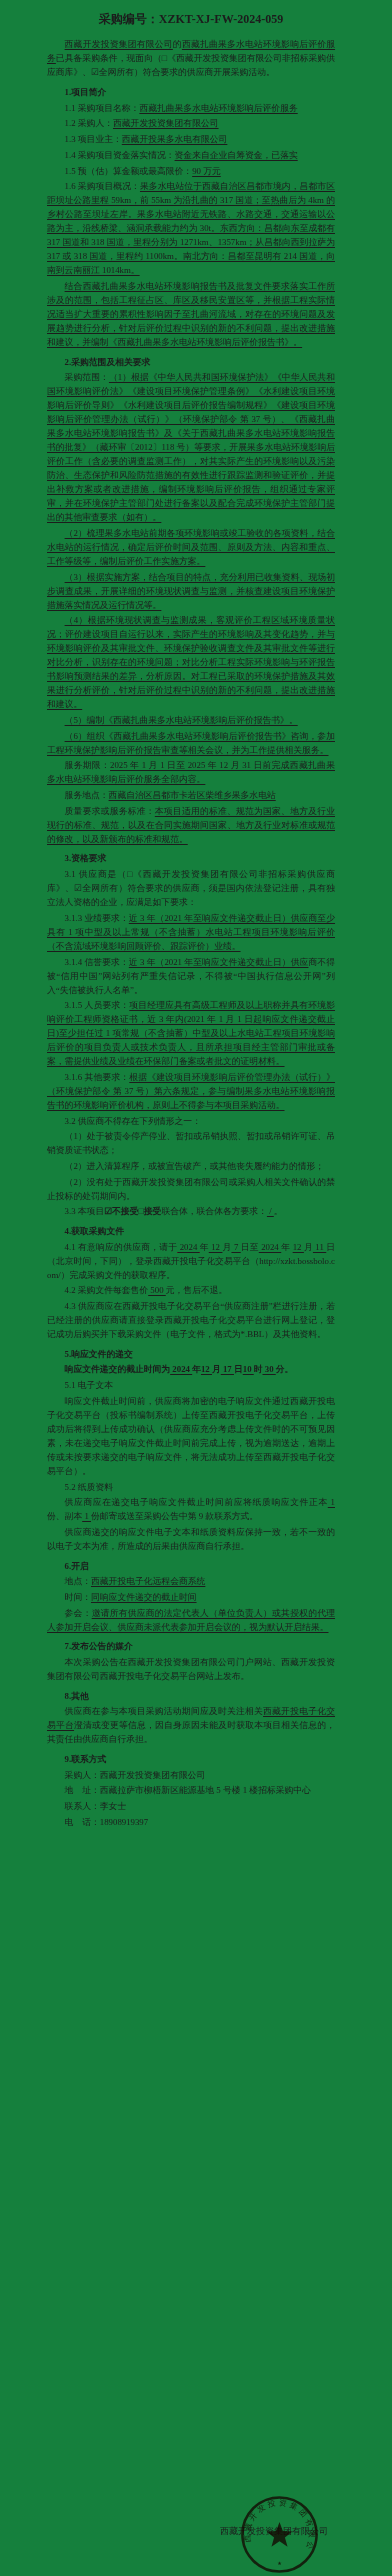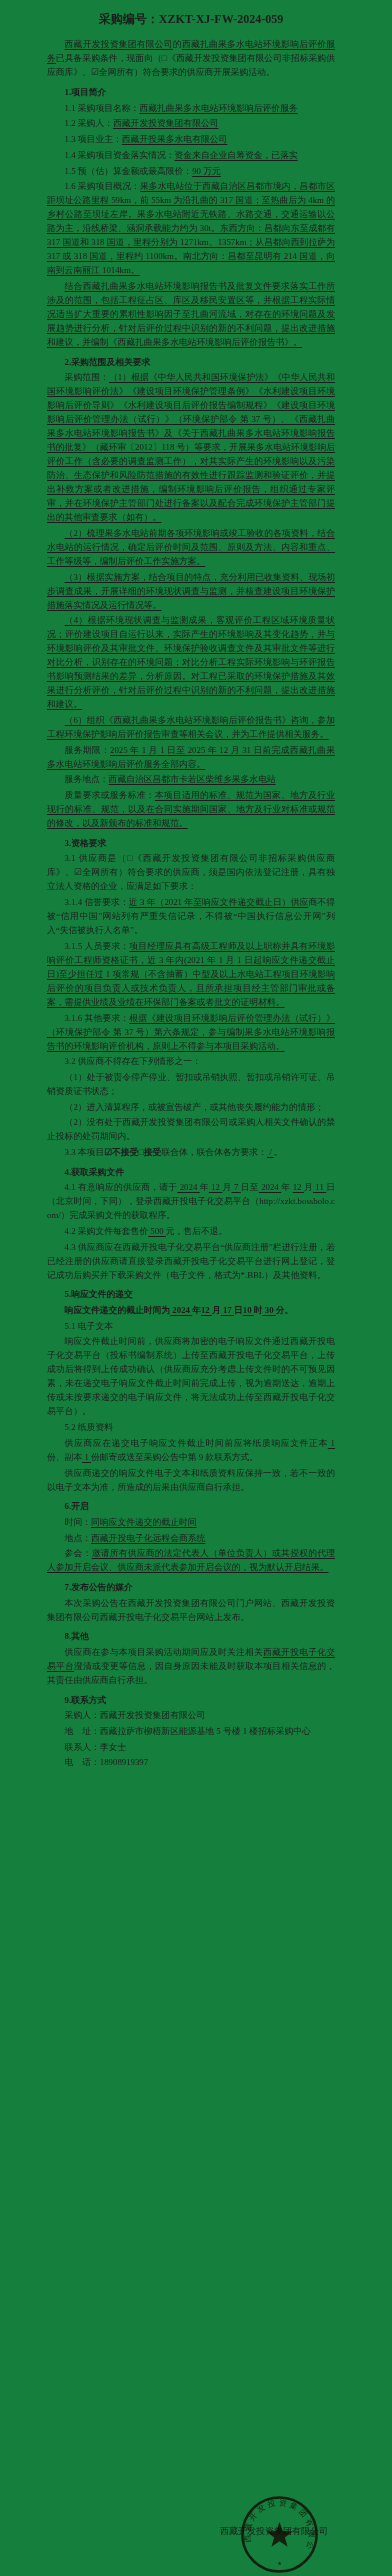--- a/index.html
+++ b/index.html
@@ -70,48 +70,50 @@
         <p class="p"><span>1.3 项目业主：</span><span class="u">西藏开投果多水电有限公司</span></p>
         <p class="p"><span>1.4 采购项目资金落实情况：</span><span class="u">资金来自企业自筹资金，已落实</span></p>
         <p class="p"><span>1.5 预（估）算金额或最高限价：</span><span class="u">90 万元</span></p>
         <p class="p"><span>1.6 采购项目概况：</span><span class="u">果多水电站位于西藏自治区昌都市境内，昌都市区距坝址公路里程 59km，前 55km 为沿扎曲的 317 国道；至热曲后为 4km 的乡村公路至坝址左岸。果多水电站附近无铁路、水路交通，交通运输以公路为主，沿线桥梁、涵洞承载能力约为 30t。东西方向：昌都向东至成都有 317 国道和 318 国道，里程分别为 1271km、1357km；从昌都向西到拉萨为 317 或 318 国道，里程约 1100km。南北方向：昌都至昆明有 214 国道，向南到云南丽江 1014km。</span></p>
         <p class="p"><span class="u">结合西藏扎曲果多水电站环境影响报告书及批复文件要求落实工作所涉及的范围，包括工程征占区、库区及移民安置区等，并根据工程实际情况适当扩大重要的累积性影响因子至扎曲河流域，对存在的环境问题及发展趋势进行分析，针对后评价过程中识别的新的不利问题，提出改进措施和建议，并编制《西藏扎曲果多水电站环境影响后评价报告书》。</span></p>
         <p class="h"><span>2.采购范围及相关要求</span></p>
         <p class="p"><span>采购范围：</span><span class="u">（1）根据《中华人民共和国环境保护法》《中华人民共和国环境影响评价法》《建设项目环境保护管理条例》《水利建设项目环境影响后评价导则》《水利建设项目后评价报告编制规程》《建设项目环境影响后评价管理办法（试行）》（环境保护部令 第 37 号）、《西藏扎曲果多水电站环境影响报告书》及《关于西藏扎曲果多水电站环境影响报告书的批复》（藏环审〔2012〕118 号）等要求，开展果多水电站环境影响后评价工作（含必要的调查监测工作），对其实际产生的环境影响以及污染防治、生态保护和风险防范措施的有效性进行跟踪监测和验证评价，并提出补救方案或者改进措施，编制环境影响后评价报告，组织通过专家评审，并在环境保护主管部门处进行备案以及配合完成环境保护主管部门提出的其他审查要求（如有）。</span></p>
         <p class="p"><span class="u">（2）梳理果多水电站前期各项环境影响或竣工验收的各项资料，结合水电站的运行情况，确定后评价时间及范围、原则及方法、内容和重点、工作等级等，编制后评价工作实施方案。</span></p>
         <p class="p"><span class="u">（3）根据实施方案，结合项目的特点，充分利用已收集资料、现场初步调查成果，开展详细的环境现状调查与监测，并核查建设项目环境保护措施落实情况及运行情况等。</span></p>
         <p class="p"><span class="u">（4）根据环境现状调查与监测成果，客观评价工程区域环境质量状况；评价建设项目自运行以来，实际产生的环境影响及其变化趋势，并与环境影响评价及其审批文件、环境保护验收调查文件及其审批文件等进行对比分析，识别存在的环境问题；对比分析工程实际环境影响与环评报告书影响预测结果的差异，分析原因。对工程已采取的环境保护措施及其效果进行分析评价，针对后评价过程中识别的新的不利问题，提出改进措施和建议。</span></p>
+        <p class="p"><span class="u">（5）编制《西藏扎曲果多水电站环境影响后评价报告书》。</span></p>
         <p class="p"><span class="u">（6）组织《西藏扎曲果多水电站环境影响后评价报告书》咨询，参加工程环境保护影响后评价报告审查等相关会议，并为工作提供相关服务。</span></p>
         <p class="p"><span>服务期限：</span><span class="u">2025 年 1 月 1 日至 2025 年 12 月 31 日前完成西藏扎曲果多水电站环境影响后评价服务全部内容。</span></p>
         <p class="p"><span>服务地点：</span><span class="u">西藏自治区昌都市卡若区柴维乡果多水电站</span></p>
         <p class="p"><span>质量要求或服务标准：</span><span class="u">本项目适用的标准、规范为国家、地方及行业现行的标准、规范，以及在合同实施期间国家、地方及行业对标准或规范的修改，以及新颁布的标准和规范。</span></p>
         <p class="h"><span>3.资格要求</span></p>
         <p class="p"><span>3.1 供应商是（□《西藏开发投资集团有限公司非招标采购供应商库》、☑全网所有）符合要求的供应商，须是国内依法登记注册，具有独立法人资格的企业，应满足如下要求：</span></p>
+        <p class="p"><span>3.1.3 业绩要求：</span><span class="u">近 3 年（2021 年至响应文件递交截止日）供应商至少具有 1 项中型及以上常规（不含抽蓄）水电站工程项目环境影响后评价（不含流域环境影响回顾评价、跟踪评价）业绩。</span></p>
         <p class="p"><span>3.1.4 信誉要求：</span><span class="u">近 3 年（2021 年至响应文件递交截止日）供应</span><span>商不得被“信用中国”网站列有严重失信记录，不得被“中国执行信息公开网”列入“失信被执行人名单”。</span></p>
         <p class="p"><span>3.1.5 人员要求：</span><span class="u">项目经理应具有高级工程师及以上职称并具有环境影响评价工程师资格证书，近 3 年内(2021 年 1 月 1 日起响应文件递交截止日)至少担任过 1 项常规（不含抽蓄）中型及以上水电站工程项目环境影响后评价的项目负责人或技术负责人，且所承担项目经主管部门审批或备案，需提供业绩及业绩在环保部门备案或者批文的证明材料。</span></p>
         <p class="p"><span>3.1.6 其他要求：</span><span class="u">根据《建设项目环境影响后评价管理办法（试行）》（环境保护部令 第 37 号）第六条规定，参与编制果多水电站环境影响报告书的环境影响评价机构，原则上不得参与本项目采购活动。</span></p>
         <p class="p"><span>3.2 供应商不得存在下列情形之一：</span></p>
         <p class="p"><span>（1）处于被责令停产停业、暂扣或吊销执照、暂扣或吊销许可证、吊销资质证书状态；</span></p>
         <p class="p"><span>（2）进入清算程序，或被宣告破产，或其他丧失履约能力的情形；</span></p>
         <p class="p"><span>（2）没有处于西藏开发投资集团有限公司或采购人相关文件确认的禁止投标的处罚期间内。</span></p>
         <p class="p"><span>3.3 本项目</span><span class="b">☑不接受□接受</span><span>联合体，联合体各方要求：</span><span class="u">  /  </span><span>。</span></p>
         <p class="h"><span>4.获取采购文件</span></p>
         <p class="p"><span>4.1 有意响应的供应商，请于</span><span class="u ru"> 2024 </span><span>年</span><span class="u"> 12 </span><span>月</span><span class="u"> 7 </span><span>日至</span><span class="u"> 2024 </span><span>年 </span><span class="u">12 </span><span>月</span><span class="u"> 11 </span><span>日（北京时间，下同），登录西藏开投电子化交易平台（http://xzkt.bossbolo.com/）完成采购文件的获取程序。</span></p>
         <p class="p"><span>4.2 采购文件每套售价</span><span class="u"> 500 </span><span>元，售后不退。</span></p>
         <p class="p"><span>4.3 供应商应在西藏开投电子化交易平台“供应商注册”栏进行注册，若已经注册的供应商请直接登录西藏开投电子化交易平台进行网上登记，登记成功后购买并下载采购文件（电子文件，格式为*.BBL）及其他资料。</span></p>
         <p class="h"><span>5.响应文件的递交</span></p>
         <p class="p"><span class="b">响应文件递交的截止时间为</span><span class="u b"> 2024 </span><span class="b">年</span><span class="u b">12 </span><span class="b">月</span><span class="u b"> 17 </span><span class="b">日</span><span class="u b">10 </span><span class="b">时</span><span class="u b"> 30 </span><span class="b">分。</span></p>
         <p class="p"><span>5.1 电子文本</span></p>
         <p class="p"><span>响应文件截止时间前，供应商将加密的电子响应文件通过西藏开投电子化交易平台（投标书编制系统）上传至西藏开投电子化交易平台，上传成功后将得到上传成功确认（供应商应充分考虑上传文件时的不可预见因素，未在递交电子响应文件截止时间前完成上传，视为逾期送达，逾期上传或未按要求递交的电子响应文件，将无法成功上传至西藏开投电子化交易平台）。</span></p>
         <p class="p"><span>5.2 纸质资料</span></p>
         <p class="p"><span>供应商应在递交电子响应文件截止时间前应将纸质响应文件正本</span><span class="u"> 1 </span><span>份、副本</span><span class="u"> 1 </span><span>份邮寄或送至采购公告中第 9 款联系方式。</span></p>
         <p class="p"><span>供应商递交的响应文件电子文本和纸质资料应保持一致，若不一致的以电子文本为准，所造成的后果由供应商自行承担。</span></p>
         <p class="h"><span>6.开启</span></p>
+        <p class="p"><span>地点：</span><span class="u">西藏开投电子化远程会商系统</span></p>
         <p class="p"><span>时间：</span><span class="u">同响应文件递交的截止时间</span></p>
-        <p class="p"><span>地点：</span><span class="u">西藏开投电子化远程会商系统</span></p>
         <p class="p"><span>参会：</span><span class="u">邀请所有供应商的法定代表人（单位负责人）或其授权的代理人参加开启会议、供应商未派代表参加开启会议的，视为默认开启结果。</span></p>
         <p class="h"><span>7.发布公告的媒介</span></p>
         <p class="p"><span>本次采购公告在西藏开发投资集团有限公司门户网站、西藏开发投资集团有限公司西藏开投电子化交易平台网站上发布。</span></p>
         <p class="h"><span>8.其他</span></p>
         <p class="p"><span>供应商在参与本项目采购活动期间应及时关注相关</span><span class="u">西藏开投电子化交易平台</span><span>澄清或变更等信息，因自身原因未能及时获取本项目相关信息的，其责任由供应商自行承担。</span></p>
         <p class="h"><span>9.联系方式</span></p>
         <p class="p"><span>采购人：西藏开发投资集团有限公司</span></p>
         <p class="p"><span>地　址：西藏拉萨市柳梧新区能源基地 5 号楼 1 楼招标采购中心</span></p>
         <p class="p"><span>联系人：李女士</span></p>
         <p class="p"><span>电　话：18908919397</span></p>

